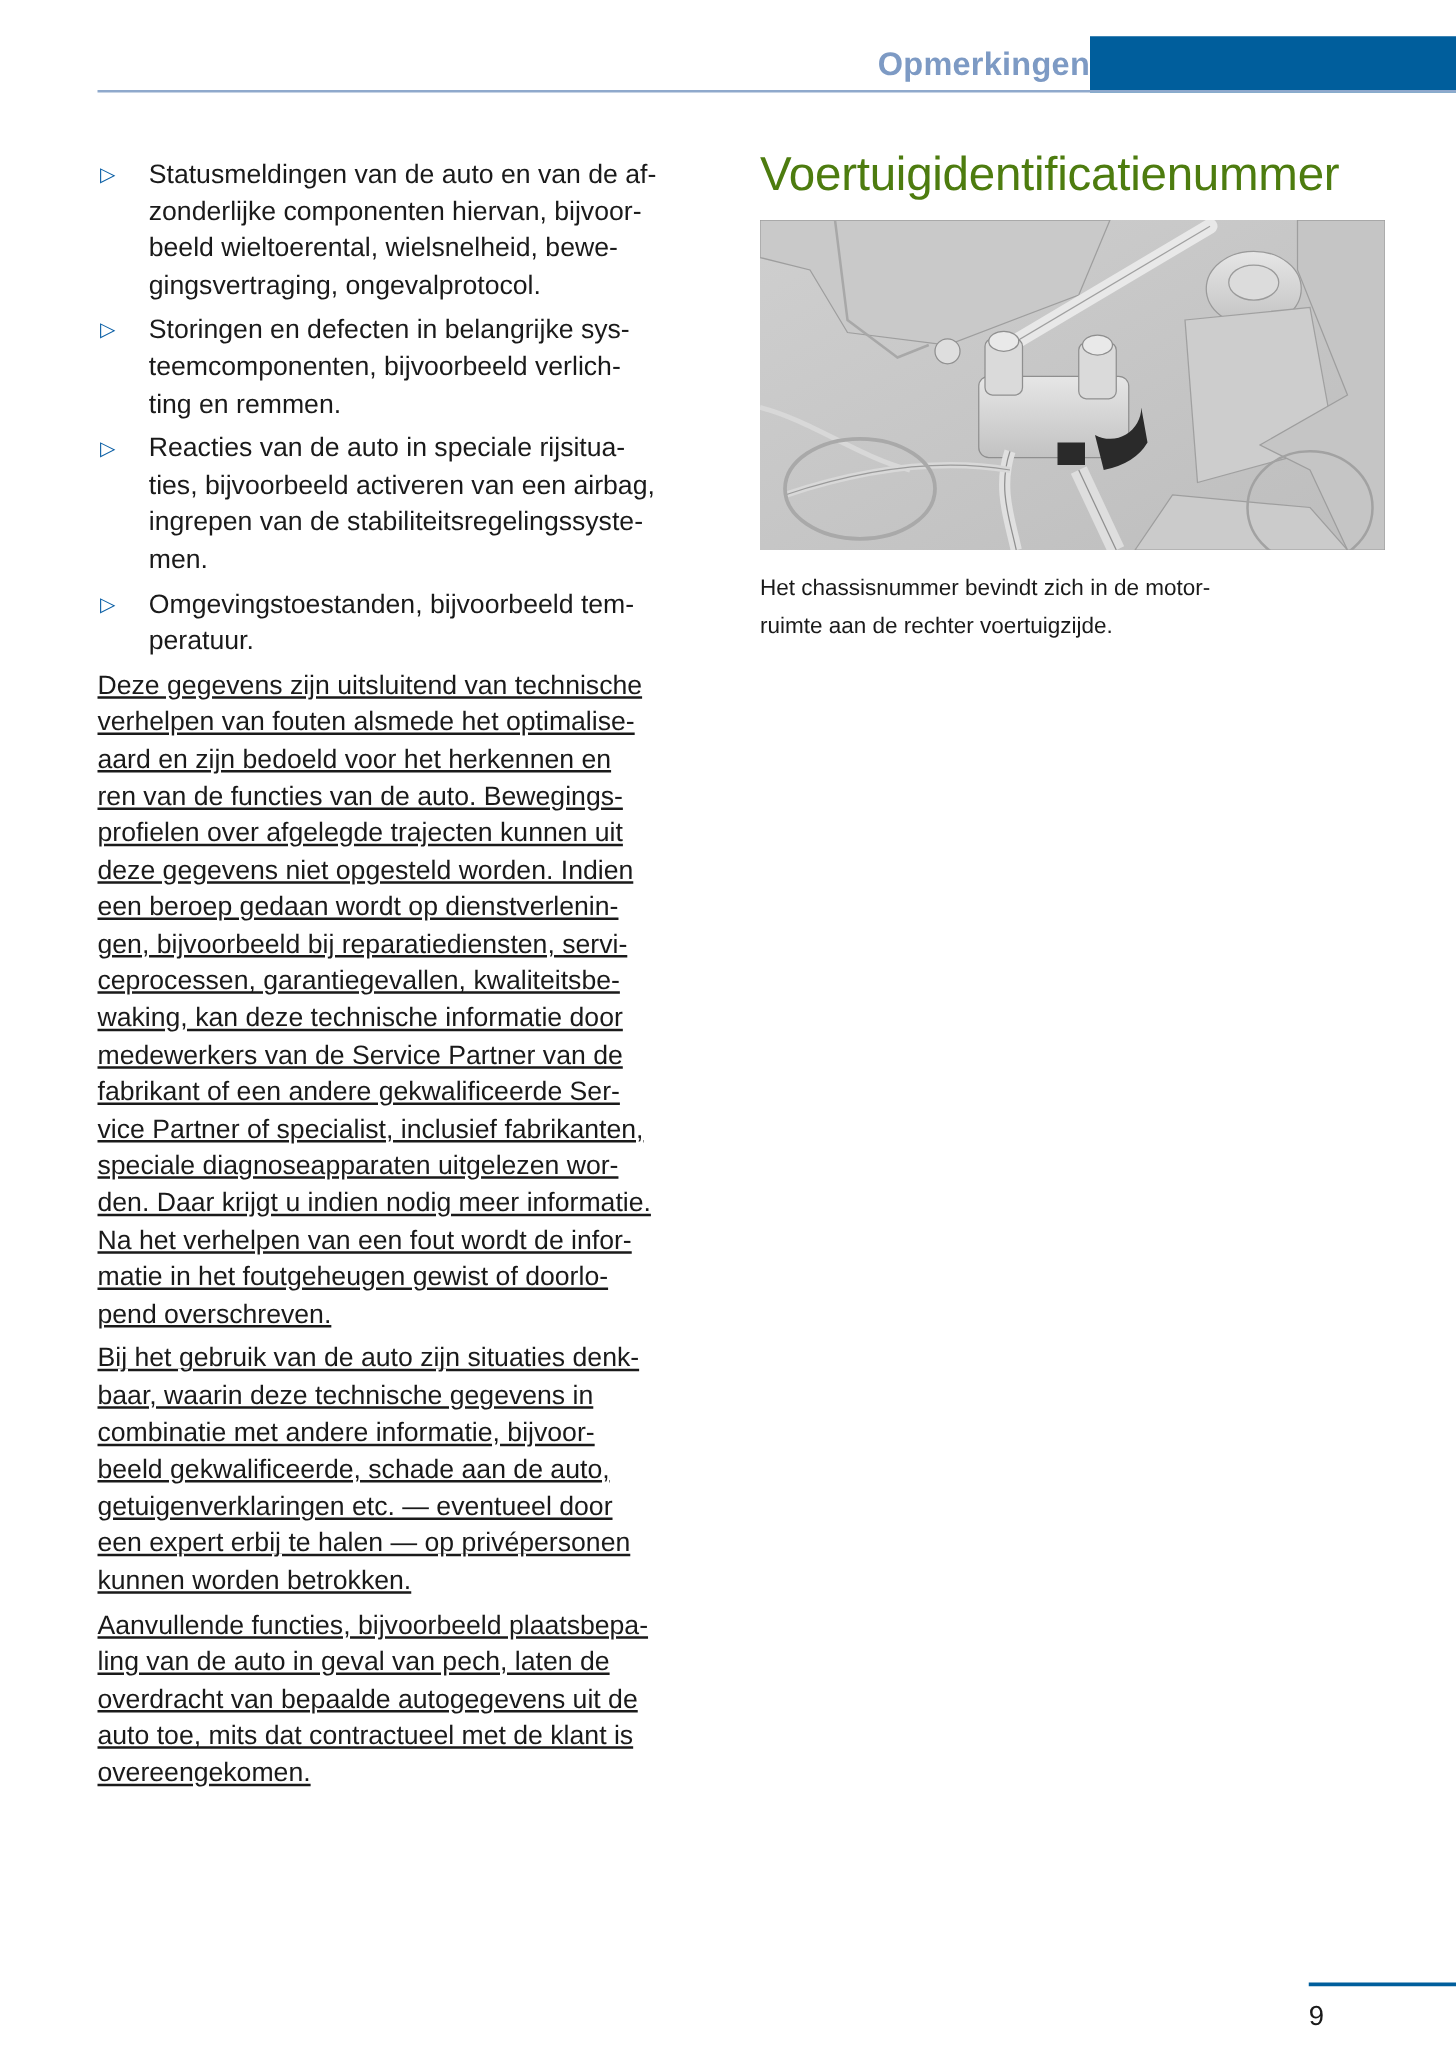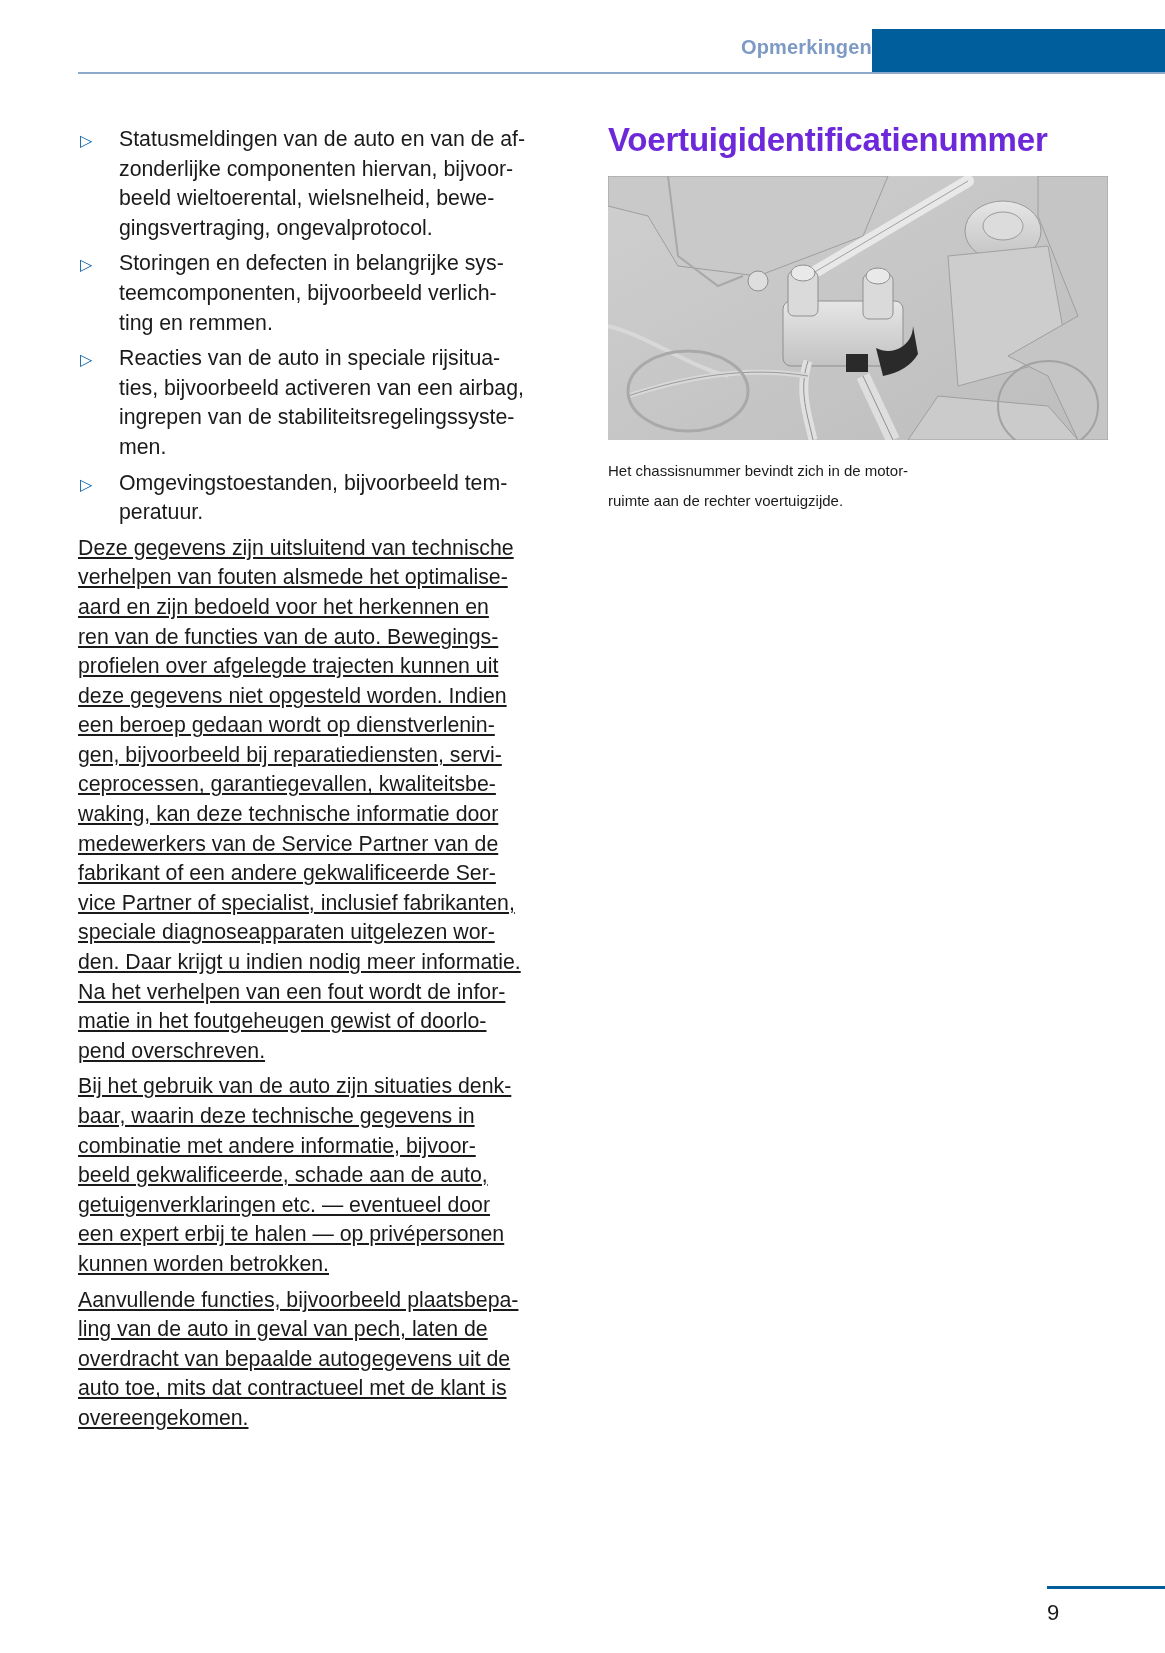--- a/index.html
+++ b/index.html
@@ -2,37 +2,37 @@
 <html><head>
 <meta charset="utf-8">
 <style>
   html, body { margin: 0; padding: 0; background: #ffffff; }
   body { width: 1165px; height: 1653px; position: relative; overflow: hidden;
          font-family: "Liberation Sans", "DejaVu Sans", sans-serif; color: #1a1a1a; }
 
   
   .header-rule { position: absolute; left: 78px; top: 72px; width: 1087px; height: 2px; background: #8fa9cc; }
   .header-title { position: absolute; left: 600px; width: 272px; top: 36px; text-align: right;
-                  font-size: 20px; font-weight: bold; color: #7d9ac4; letter-spacing: 0.2px; }
+                  font-size: 26px; font-weight: bold; color: #7d9ac4; letter-spacing: 0.2px; }
   .header-block { position: absolute; left: 872px; top: 29px; width: 293px; height: 45px; background: #005e9c; }
 
   
   .left-col { position: absolute; left: 78px; top: 125px; width: 500px; font-size: 21.3px; line-height: 29.6px; }
   .bullet-list { list-style: none; margin: 0; padding: 0; }
   .bullet-item { position: relative; padding-left: 41px; margin-bottom: 6px; }
   .bullet-icon { position: absolute; left: 2px; top: 1px; font-size: 16px; color: #0b5fa5; }
   .para { margin: 6px 0 6px 0; text-decoration: underline; }
 
   .line { display: block; white-space: nowrap; }
 
   
   .right-col { position: absolute; left: 608px; top: 118px; width: 510px; }
-  .section-title { font-size: 33px; font-weight: bold; color: #6d28d9; margin: 0; line-height: 44px; letter-spacing: -0.2px; }
+  .section-title { font-size: 38px; font-weight: normal; color: #4d7c0f; margin: 0; line-height: 44px; letter-spacing: -0.2px; }
   .figure { margin-top: 14px; width: 500px; height: 264px; background: #d3d3d3; position: relative; overflow: hidden; }
-  .caption { margin-top: 16px; font-size: 15px; line-height: 29.6px; }
+  .caption { margin-top: 16px; font-size: 18px; line-height: 29.6px; }
 
   
   .footer-rule { position: absolute; left: 1047px; top: 1586px; width: 118px; height: 3px; background: #005e9c; }
   .page-number { position: absolute; left: 1047px; top: 1600px; font-size: 22px; color: #1a1a1a; }
 </style>
 </head>
 <body>
 
 <div class="header-title">Opmerkingen</div>
 <div class="header-block"></div>

